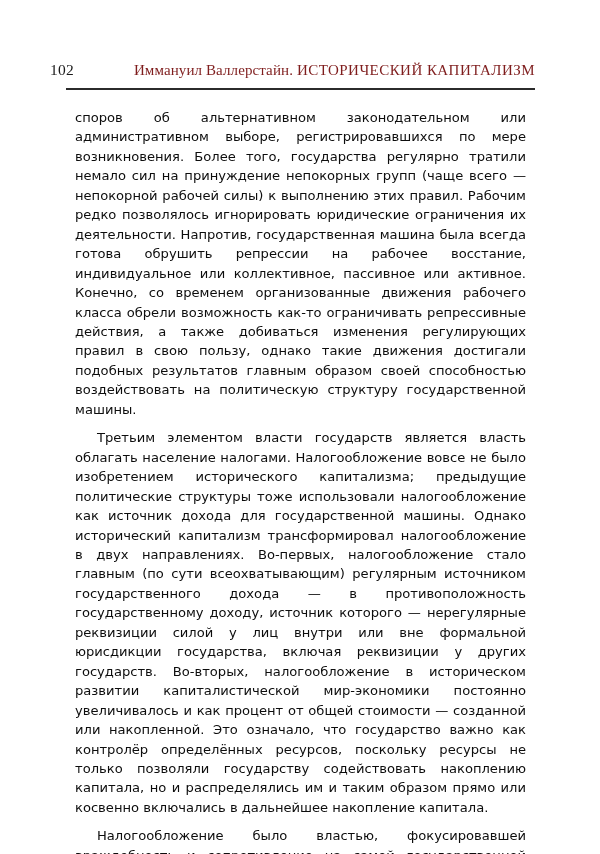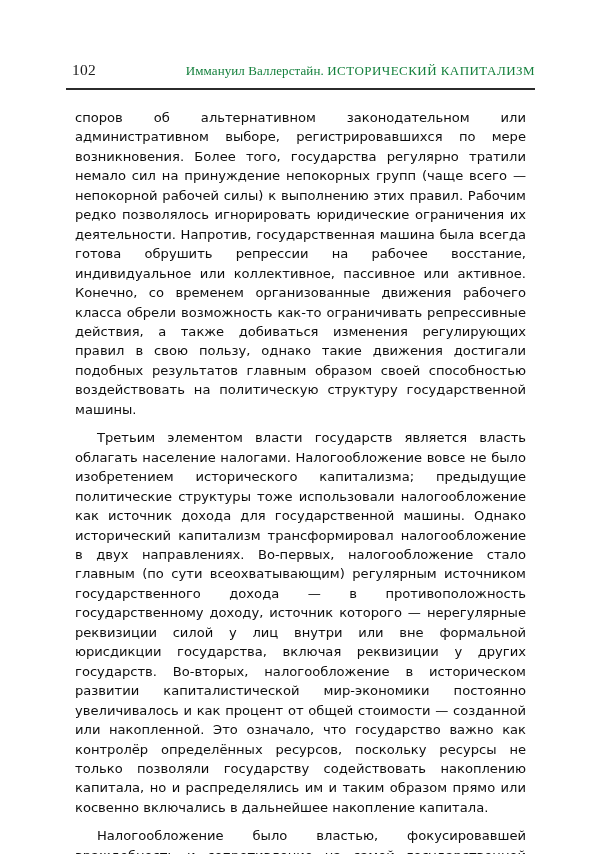--- a/index.html
+++ b/index.html
@@ -16,21 +16,21 @@
     background: #ffffff;
     overflow: hidden;
     font-family: "Liberation Serif", "DejaVu Serif", serif;
     color: #000000;
     -webkit-font-smoothing: antialiased;
   }
 
   
   .running-head {
     position: absolute;
-    left: 72px;
+    left: 50px;
     right: 65px;
     top: 62px;
     height: 22px;
     display: flex;
     align-items: baseline;
     justify-content: flex-start;
     gap: 48px;
   }
 
   .folio {
@@ -38,23 +38,23 @@
     font-size: 15.5px;
     line-height: 1;
     letter-spacing: 0.2px;
     color: #1a1a1a;
     white-space: nowrap;
   }
 
   .running-title {
     margin-left: auto;
     font-family: "Liberation Serif", "DejaVu Serif", serif;
-    font-size: 13px;
+    font-size: 15px;
     line-height: 1;
-    color: #15803d;
+    color: #7f1d1d;
     white-space: nowrap;
     letter-spacing: 0.15px;
   }
 
   .running-title .author {
     letter-spacing: 0.1px;
   }
 
   .running-title .work {
     letter-spacing: 0.45px;

